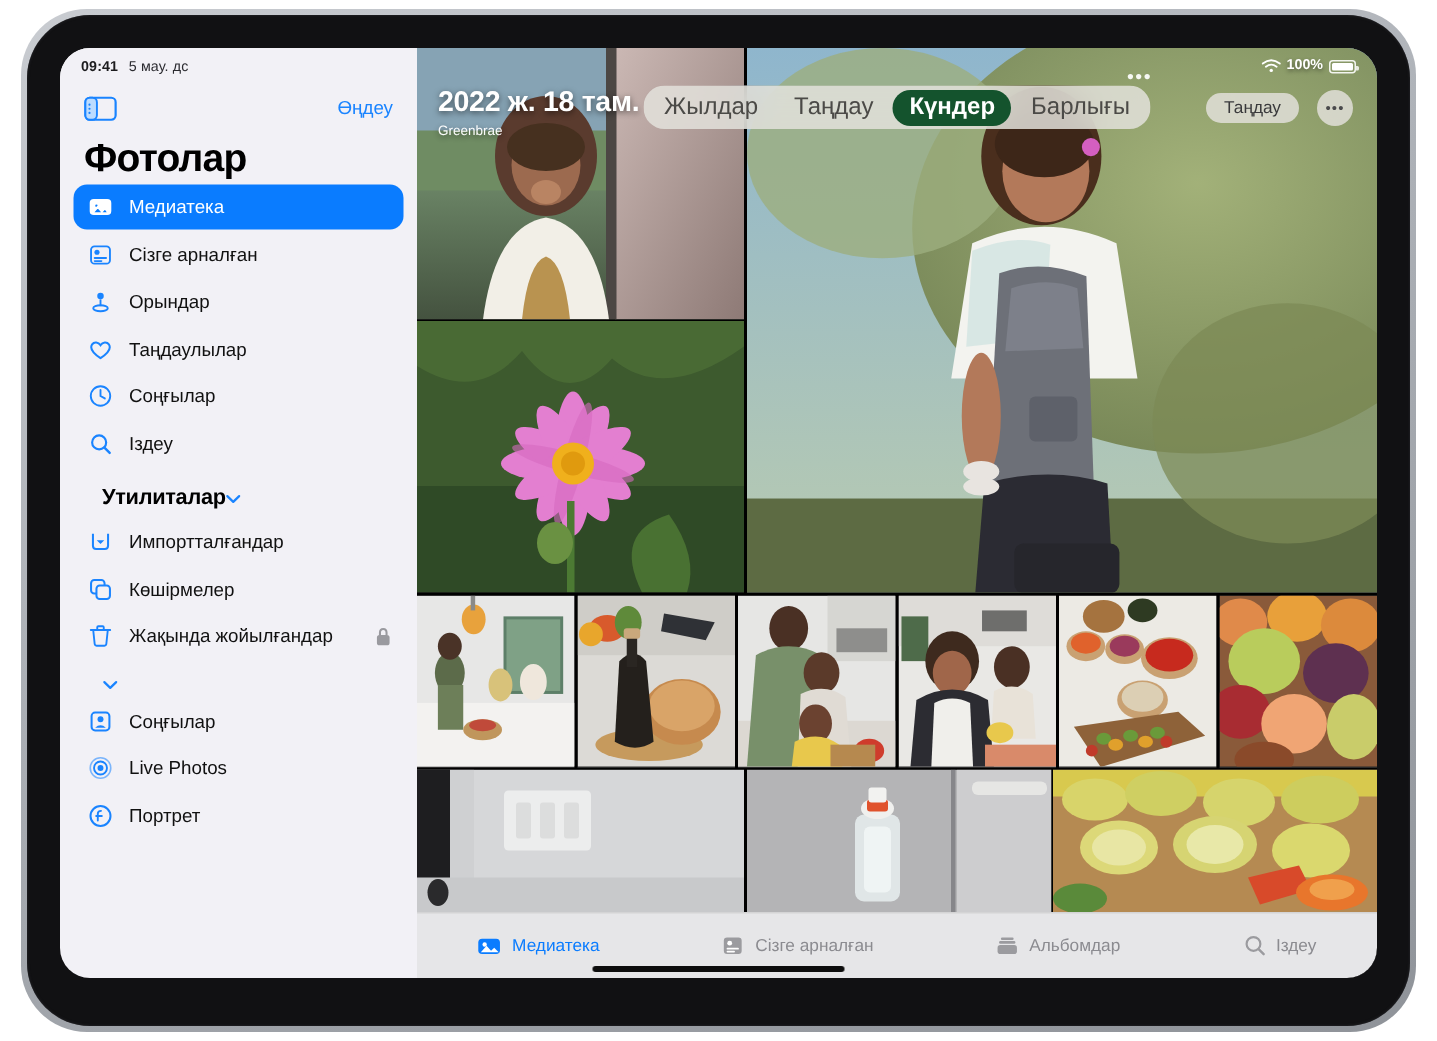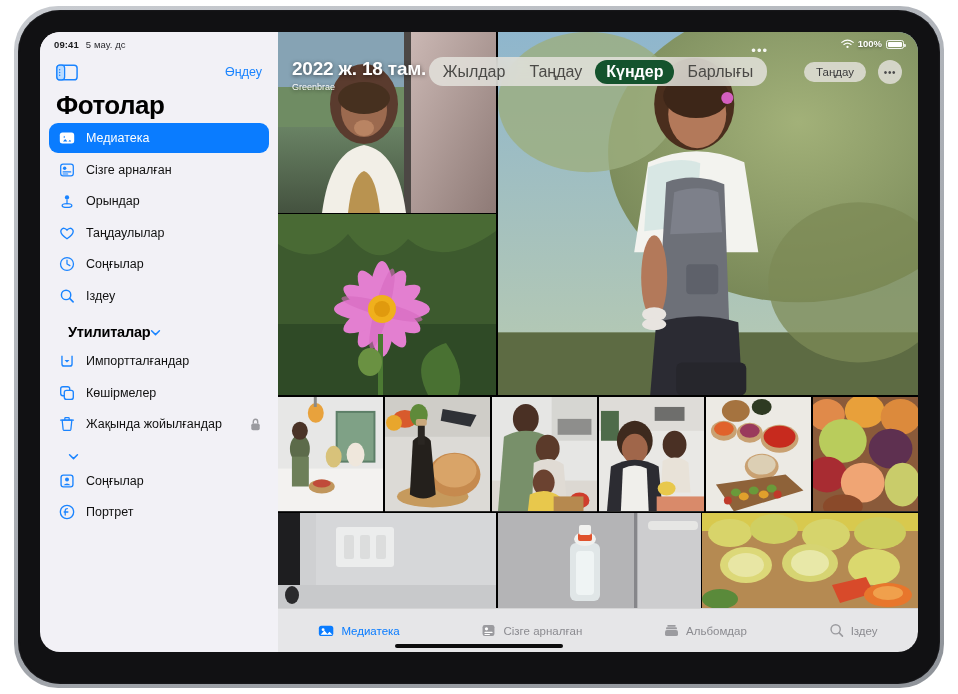--- a/index.html
+++ b/index.html
@@ -632,20 +632,30 @@
                 <rect x="3.4" y="3.4" width="13.2" height="13.2" rx="2.6" stroke-width="1.5"></rect>
                 <circle class="fillpart" cx="10" cy="8.4" r="2.2"></circle>
                 <path class="fillpart" d="M6 14.6 q4-3.6 8 0z"></path>
               </svg>
           </span>
           <span class="nav-label">Соңғылар</span>
         </div>
         <div class="nav-item">
           <span class="nav-icon">
             <svg viewBox="0 0 20 20">
+                <circle cx="10" cy="10" r="7.6" stroke-width="1.2" opacity=".55"></circle>
+                <circle cx="10" cy="10" r="4.8" stroke-width="1.4"></circle>
+                <circle class="fillpart" cx="10" cy="10" r="2.2"></circle>
+              </svg>
+          </span>
+          <span class="nav-label">Live Photos</span>
+        </div>
+        <div class="nav-item">
+          <span class="nav-icon">
+            <svg viewBox="0 0 20 20">
                 <circle cx="10" cy="10" r="7.4" stroke-width="1.5"></circle>
                 <path d="M8 13.4 L8 8.4 Q8 6.2 10.4 6.2 M6.8 10 L11 10" stroke-width="1.4" stroke-linecap="round"></path>
               </svg>
           </span>
           <span class="nav-label">Портрет</span>
         </div>
       </div>
     </div>
 
     <div class="home-indicator"></div>

